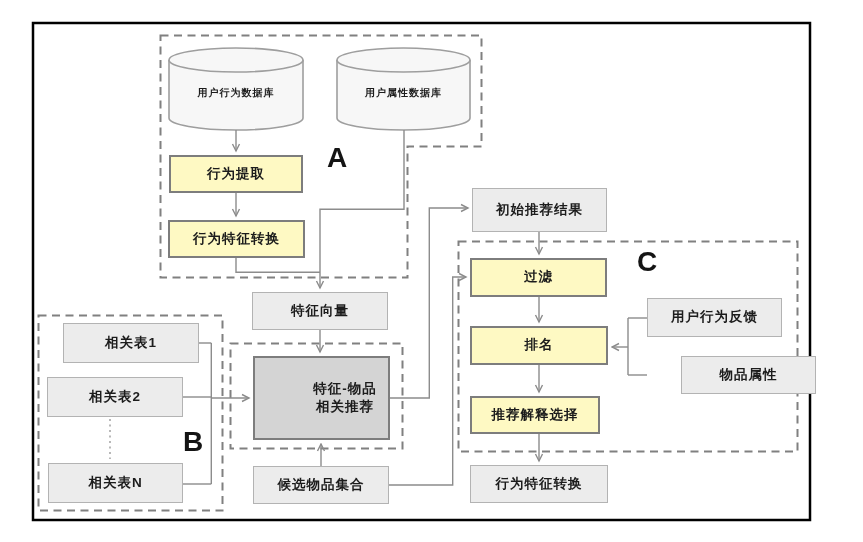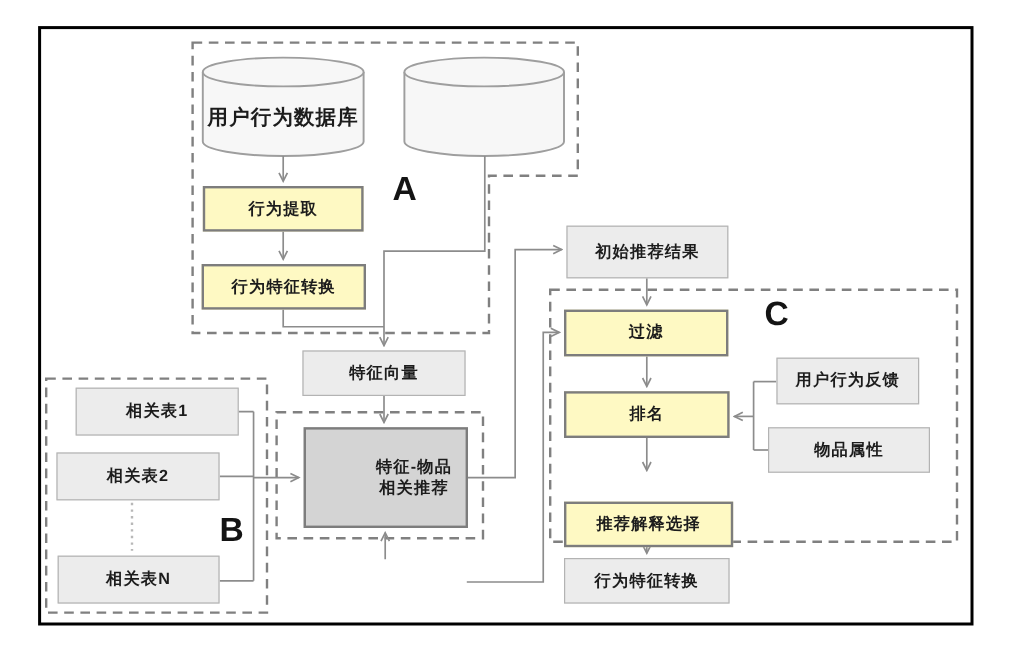--- a/index.html
+++ b/index.html
@@ -38,21 +38,21 @@
     border: 2px solid #7d7d7d;
     flex-direction: column;
   }
   .node.data {
     background: #ececec;
     border: 1.5px solid #b3b3b3;
   }
   .cyl-label {
     position: absolute;
     text-align: center;
-    font-size: 17px;
+    font-size: 10px;
     font-weight: 700;
     color: #1c1c1c;
     letter-spacing: 1px;
   }
   .group-label {
     position: absolute;
     font-size: 28px;
     font-weight: 700;
     color: #141414;
   }
@@ -103,20 +103,21 @@
     <path d="M321,466 L321,444" fill="none" stroke="#8c8c8c" stroke-width="1.4" marker-end="url(#arrow)"></path>
     <path d="M389,485 L452.7,485 L452.7,277 L466,277" fill="none" stroke="#8c8c8c" stroke-width="1.4" marker-end="url(#arrow)"></path>
     <path d="M647,318 L628,318" fill="none" stroke="#8c8c8c" stroke-width="1.4"></path>
     <path d="M647,375 L628,375" fill="none" stroke="#8c8c8c" stroke-width="1.4"></path>
     <path d="M628,318 L628,375" fill="none" stroke="#8c8c8c" stroke-width="1.4"></path>
     <path d="M628,347 L612,347" fill="none" stroke="#8c8c8c" stroke-width="1.4" marker-end="url(#arrow)"></path>
     <path d="M110,419 L110,459" fill="none" stroke="#b8b8b8" stroke-width="2" stroke-dasharray="2 3.5"></path>
   </svg>
 
   <div class="cyl-label" style="left:171px; top:86px; width:130px;">用户行为数据库</div>
+  <div class="cyl-label" style="left:339px; top:86px; width:129px;">用户属性数据库</div>
 
   <div class="group-label" style="left:327px; top:142px;">A</div>
   <div class="group-label" style="left:183px; top:426px;">B</div>
   <div class="group-label" style="left:637px; top:246px;">C</div>
 
   <div class="node process" style="left:169px; top:155px; width:134px; height:38px;">行为提取</div>
 
   <div class="node process" style="left:168px; top:220px; width:137px; height:38px;">行为特征转换</div>
 
   <div class="node data" style="left:252px; top:292px; width:136px; height:38px;text-align:right;">特征向量</div>
@@ -125,28 +126,29 @@
 
   <div class="node data" style="left:47px; top:377px; width:136px; height:40px;">相关表2</div>
 
   <div class="node data" style="left:48px; top:463px; width:135px; height:40px;">相关表N</div>
 
   <div class="node center" style="left:253px; top:356px; width:137px; height:84px;padding-left:47px;">
     <div>特征-物品</div>
     <div>相关推荐</div>
   </div>
 
+  <div class="node data" style="left:253px; top:466px; width:136px; height:38px;">候选物品集合</div>
 
   <div class="node data" style="left:472px; top:188px; width:135px; height:44px;">初始推荐结果</div>
 
   <div class="node process" style="left:470px; top:258px; width:137px; height:39px;">过滤</div>
 
   <div class="node process" style="left:470px; top:326px; width:138px; height:39px;">排名</div>
 
-  <div class="node process" style="left:470px; top:396px; width:141px; height:38px;margin-top:22px;">推荐解释选择</div>
+  <div class="node process" style="left:470px; top:396px; width:130px; height:38px;">推荐解释选择</div>
 
   <div class="node data" style="left:470px; top:465px; width:138px; height:38px;">行为特征转换</div>
 
-  <div class="node data" style="left:647px; top:298px; width:119px; height:39px;">用户行为反馈</div>
+  <div class="node data" style="left:647px; top:298px; width:135px; height:39px;">用户行为反馈</div>
 
-  <div class="node data" style="left:640px; top:356px; width:135px; height:38px;text-align:center;">物品属性</div>
+  <div class="node data" style="left:681px; top:356px; width:135px; height:38px;text-align:center;">物品属性</div>
 
 </div>
 
 </body></html>

